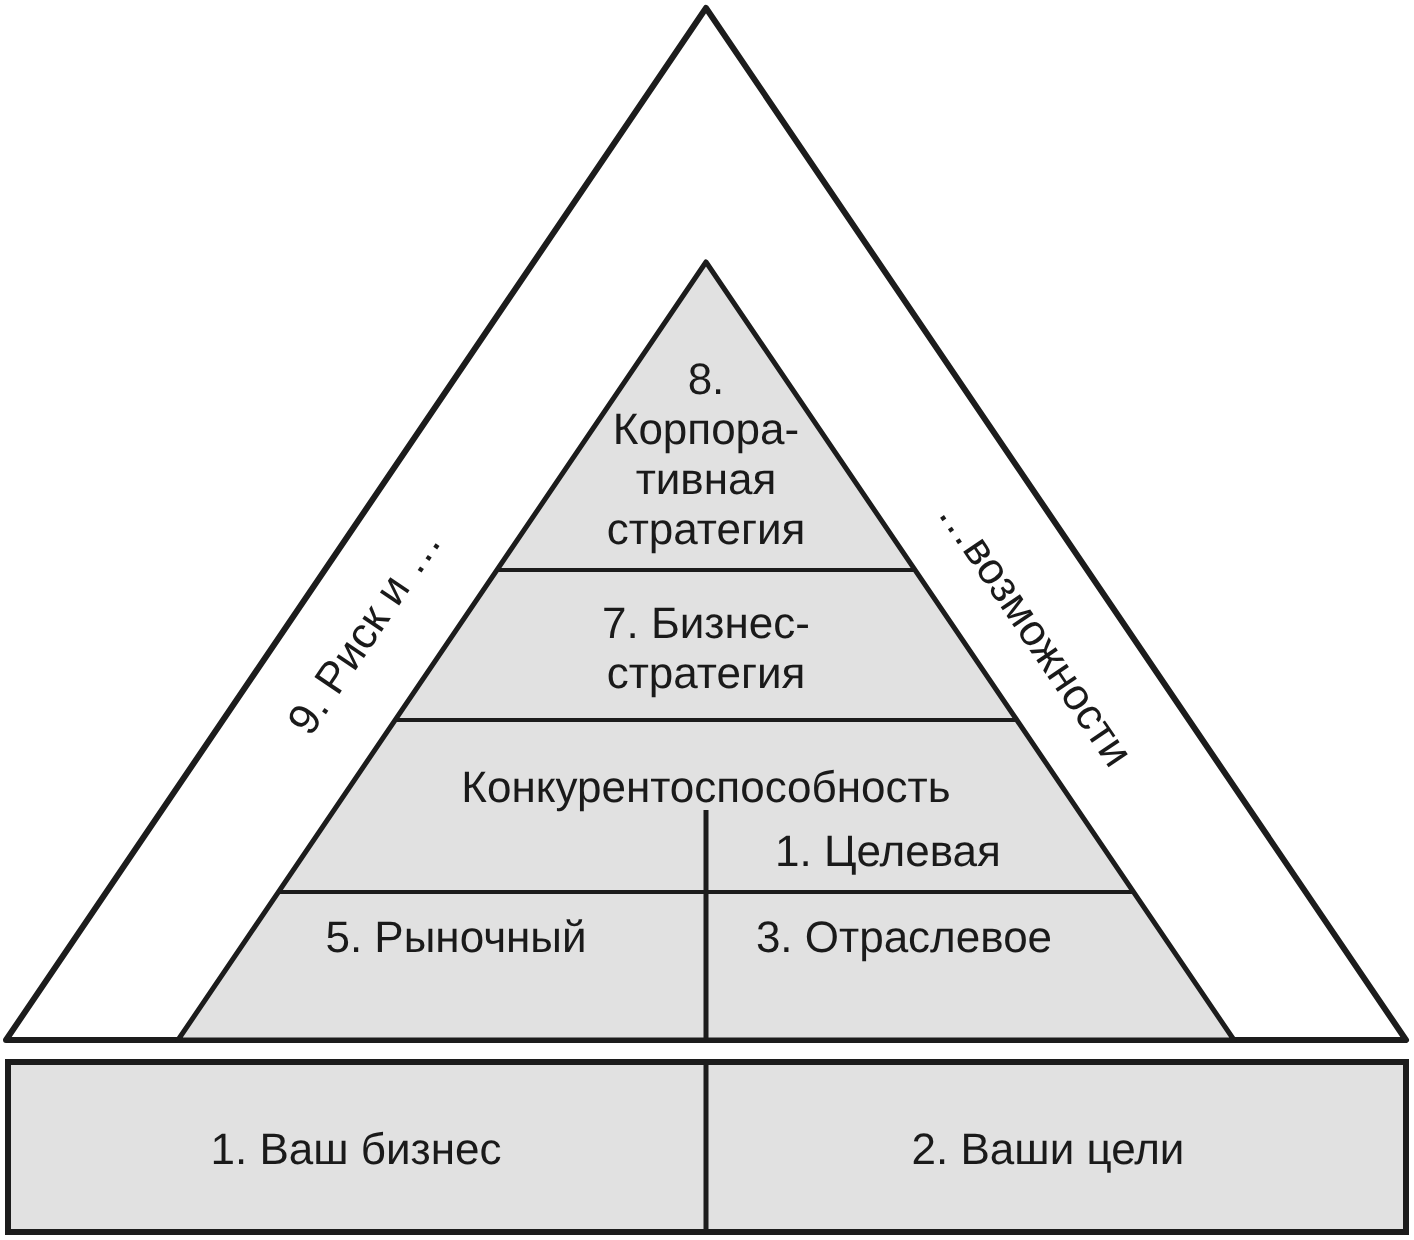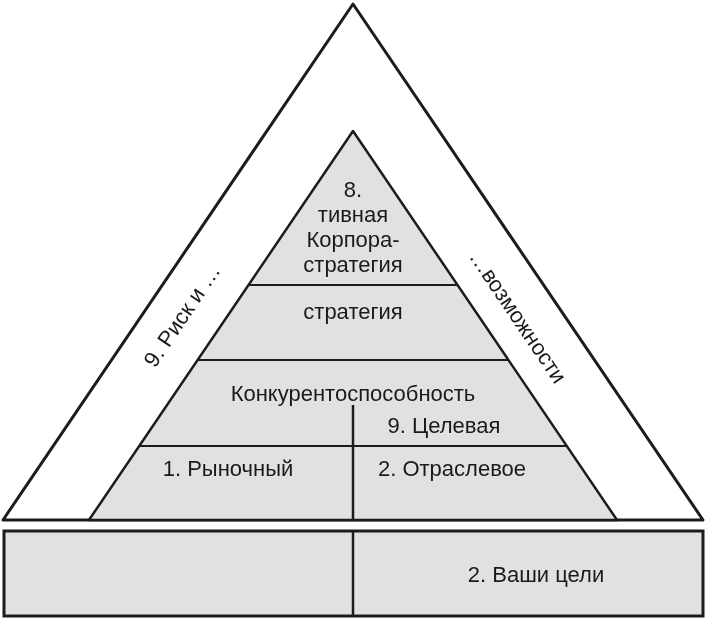--- a/index.html
+++ b/index.html
@@ -22,21 +22,21 @@
   }
   .lbl span { display: block; }
   #level8-label  { left: 253px; top: 177px; width: 200px; }
   #level7-label  { left: 253px; top: 299px; width: 200px; }
   #competitiveness-label { left: 198px; top: 381px; width: 310px; }
   #level5-label  { left: 173px; top: 413px; width: 160px; }
   #level6-label  { left: 364px; top: 413px; width: 160px; }
   #level3-label  { left: 148px; top: 456px; width: 160px; }
   #level4-label  { left: 372px; top: 456px; width: 160px; }
   #base1-label   { left: 78px;  top: 562px; width: 200px; }
-  #base2-label   { left: 436px; top: 562px; width: 200px; }
+  #base2-label   { left: 424px; top: 562px; width: 200px; }
   #risk-label {
     left: 97px; top: 303px; width: 170px;
     transform: rotate(-56deg);
   }
   #opportunities-label {
     left: 425px; top: 304px; width: 186px;
     transform: rotate(56deg);
   }
 </style>
 </head>
@@ -55,42 +55,44 @@
     <line x1="140" y1="446" x2="566" y2="446" stroke="#1c1c1c" stroke-width="2"></line>
 
     <line x1="353" y1="405" x2="353" y2="520" stroke="#1c1c1c" stroke-width="2.5"></line>
 
     <rect x="4" y="531" width="699" height="85" fill="#e1e1e1" stroke="#1c1c1c" stroke-width="3"></rect>
     <line x1="353" y1="531" x2="353" y2="616" stroke="#1c1c1c" stroke-width="2.5"></line>
   </svg>
 
   <div class="lbl" id="level8-label">
     <span>8.</span>
+    <span>Корпора-</span>
     <span>тивная</span>
-    <span>Корпора-</span>
     <span>стратегия</span>
   </div>
 
   <div class="lbl" id="level7-label">
+    <span>7. Бизнес-</span>
     <span>стратегия</span>
   </div>
 
   <div class="lbl" id="competitiveness-label">Конкурентоспособность</div>
 
 
-  <div class="lbl" id="level6-label">9. Целевая</div>
+  <div class="lbl" id="level6-label">1. Целевая</div>
 
   <div class="lbl" id="level3-label">
-    <span>1. Рыночный</span>
+    <span>5. Рыночный</span>
   </div>
 
   <div class="lbl" id="level4-label">
-    <span>2. Отраслевое</span>
+    <span>3. Отраслевое</span>
   </div>
 
   <div class="lbl" id="risk-label">9. Риск и …</div>
 
   <div class="lbl" id="opportunities-label">…возможности</div>
 
+  <div class="lbl" id="base1-label">1. Ваш бизнес</div>
 
   <div class="lbl" id="base2-label">2. Ваши цели</div>
 
 </div>
 
 </body></html>

